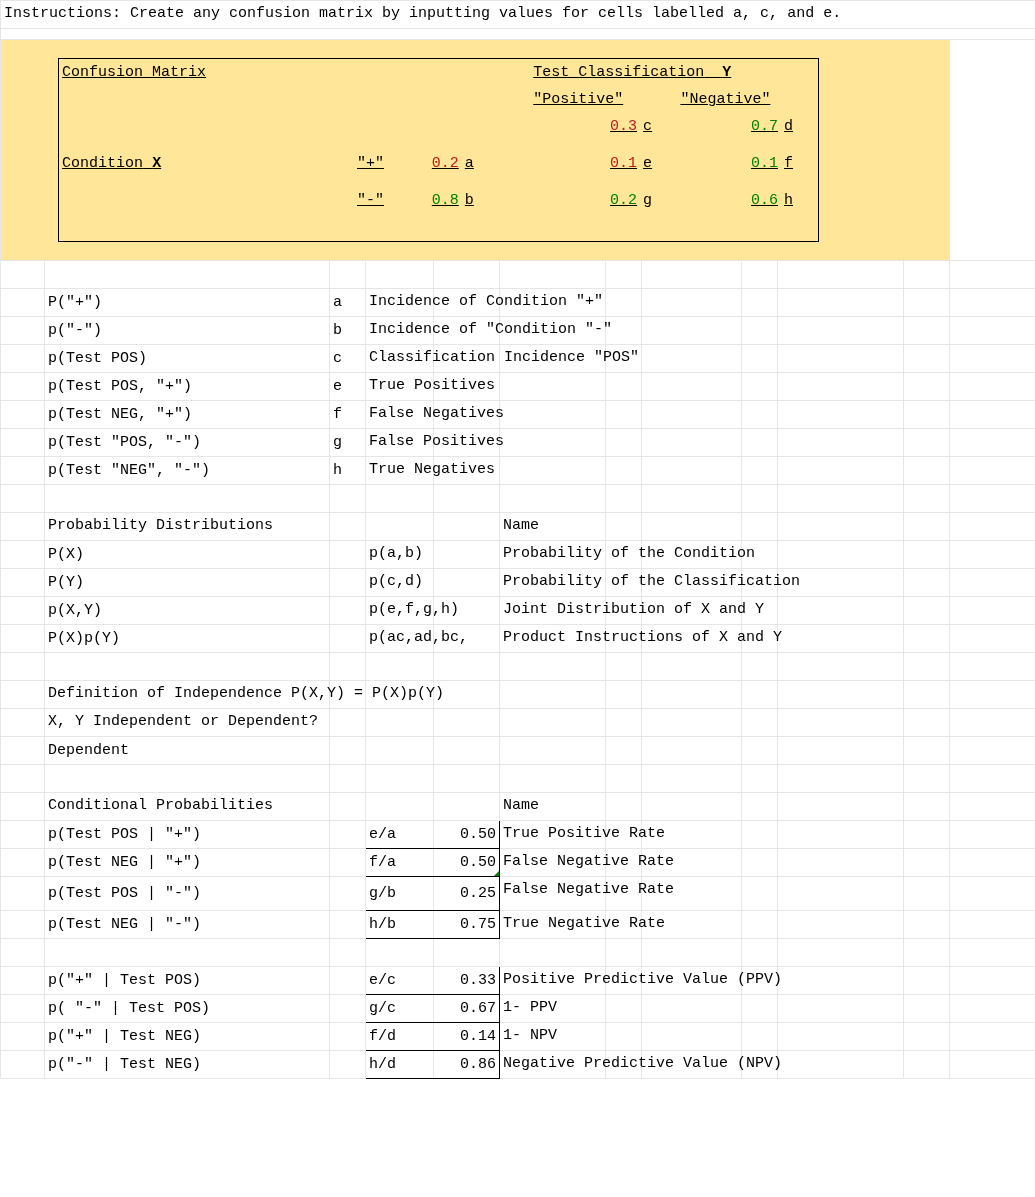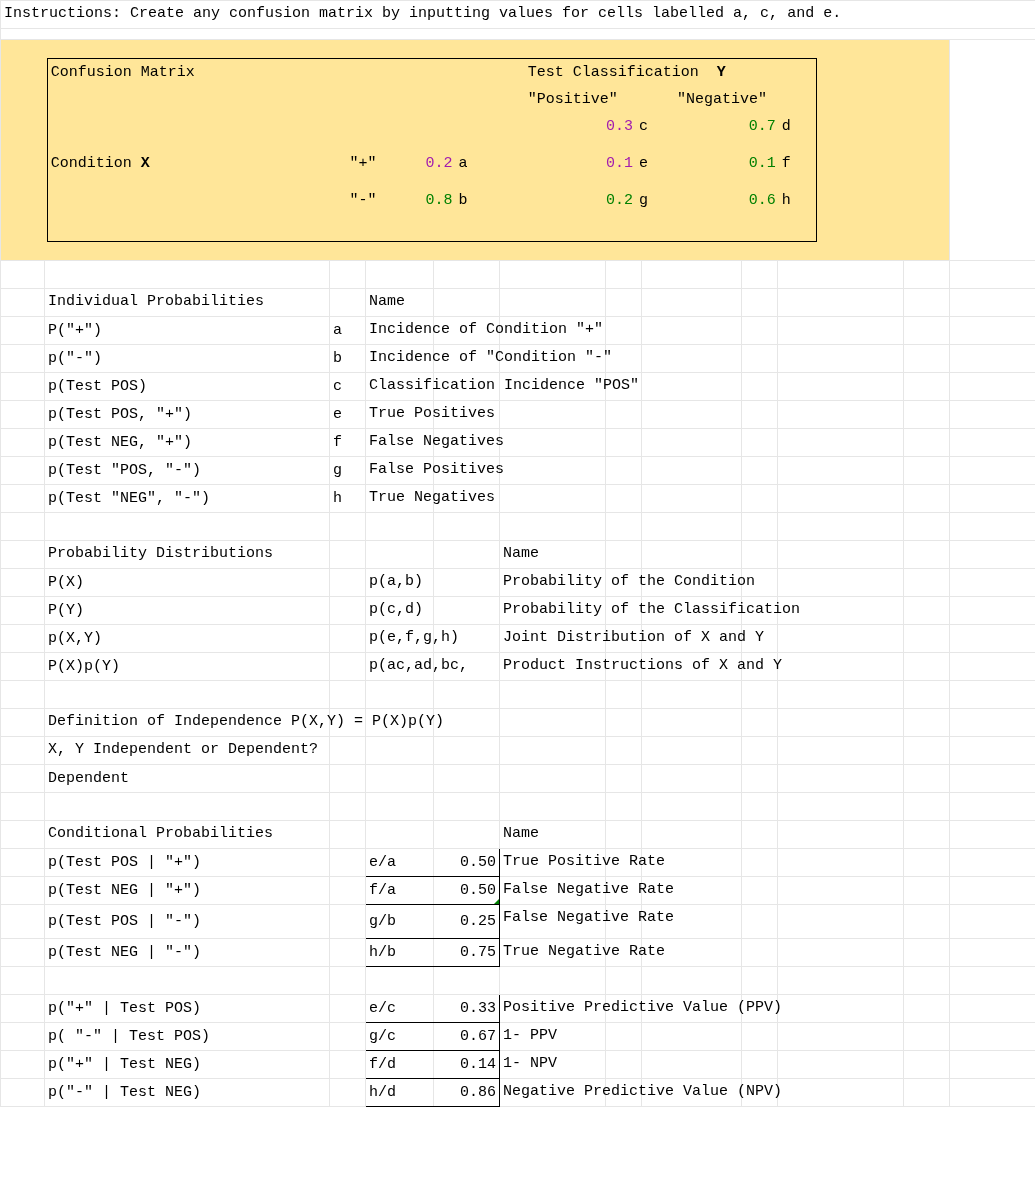--- a/index.html
+++ b/index.html
@@ -24,21 +24,21 @@
   .goldwrap{background:#ffe699;border:none;height:auto;padding:0;}
   .inner{
     border-collapse:collapse;table-layout:fixed;width:100%;
   }
   .inner td{border:none;height:27px;padding:0 3px;}
   .bt{border-top:1px solid #000 !important;}
   .bb{border-bottom:1px solid #000 !important;margin-left:16px;}
   .bl{border-left:1px solid #000 !important;}
   .br{border-right:1px solid #000 !important;}
   .box{border:1px solid #555;text-align:right;padding-right:4px;}
-  .blue{color:#a21caf;}
+  .blue{color:#b91c1c;}
   .green{color:#008000;}
   .bold{font-weight:bold;}
   .r{text-align:right;}
   .tri{position:absolute;right:0;bottom:0;width:0;height:0;border-left:5px solid transparent;border-bottom:5px solid #008000;}
   .rowgap td{height:10px;}
 </style>
 </head>
 <body>
 
 <table class="sheet">
@@ -61,21 +61,21 @@
       <tr>
     <td colspan="12">
           <span class="overflow">Instructions: Create any confusion matrix by inputting values for cells labelled a, c, and e.</span>
         </td>
   </tr>
   <tr>
         <td colspan="12" style="height:10px"></td>
       </tr>
 
   <tr>
-    <td colspan="11" class="goldwrap" style="padding:18px 0 18px 0;">
+    <td colspan="11" class="goldwrap" style="padding:18px 0 18px 12px;text-decoration:underline;">
       <table class="inner">
         <colgroup>
           <col style="width:44px">
               <col style="width:285px">
               <col style="width:36px">
           <col style="width:68px">
               <col style="width:66px">
               <col style="width:106px">
           <col style="width:36px">
               <col style="width:100px">
@@ -196,38 +196,20 @@
         <td></td>
         <td></td>
         <td></td>
         <td></td>
         <td></td>
         <td></td>
         <td></td>
         <td></td>
       </tr>
 
-  <tr>
-    <td></td>
-    <td>
-          <span class="overflow">Individual Probabilities</span>
-        </td>
-    <td></td>
-    <td>
-          <span class="overflow">Name</span>
-        </td>
-    <td></td>
-        <td></td>
-        <td></td>
-        <td></td>
-        <td></td>
-        <td></td>
-        <td></td>
-        <td></td>
-  </tr>
   </tbody>
     <tbody id="indiv-body">
       <tr>
         <td></td>
         <td>P("+")</td>
         <td>a</td>
         <td>
           <span class="overflow">Incidence of Condition "+"</span>
         </td>
         <td></td>

